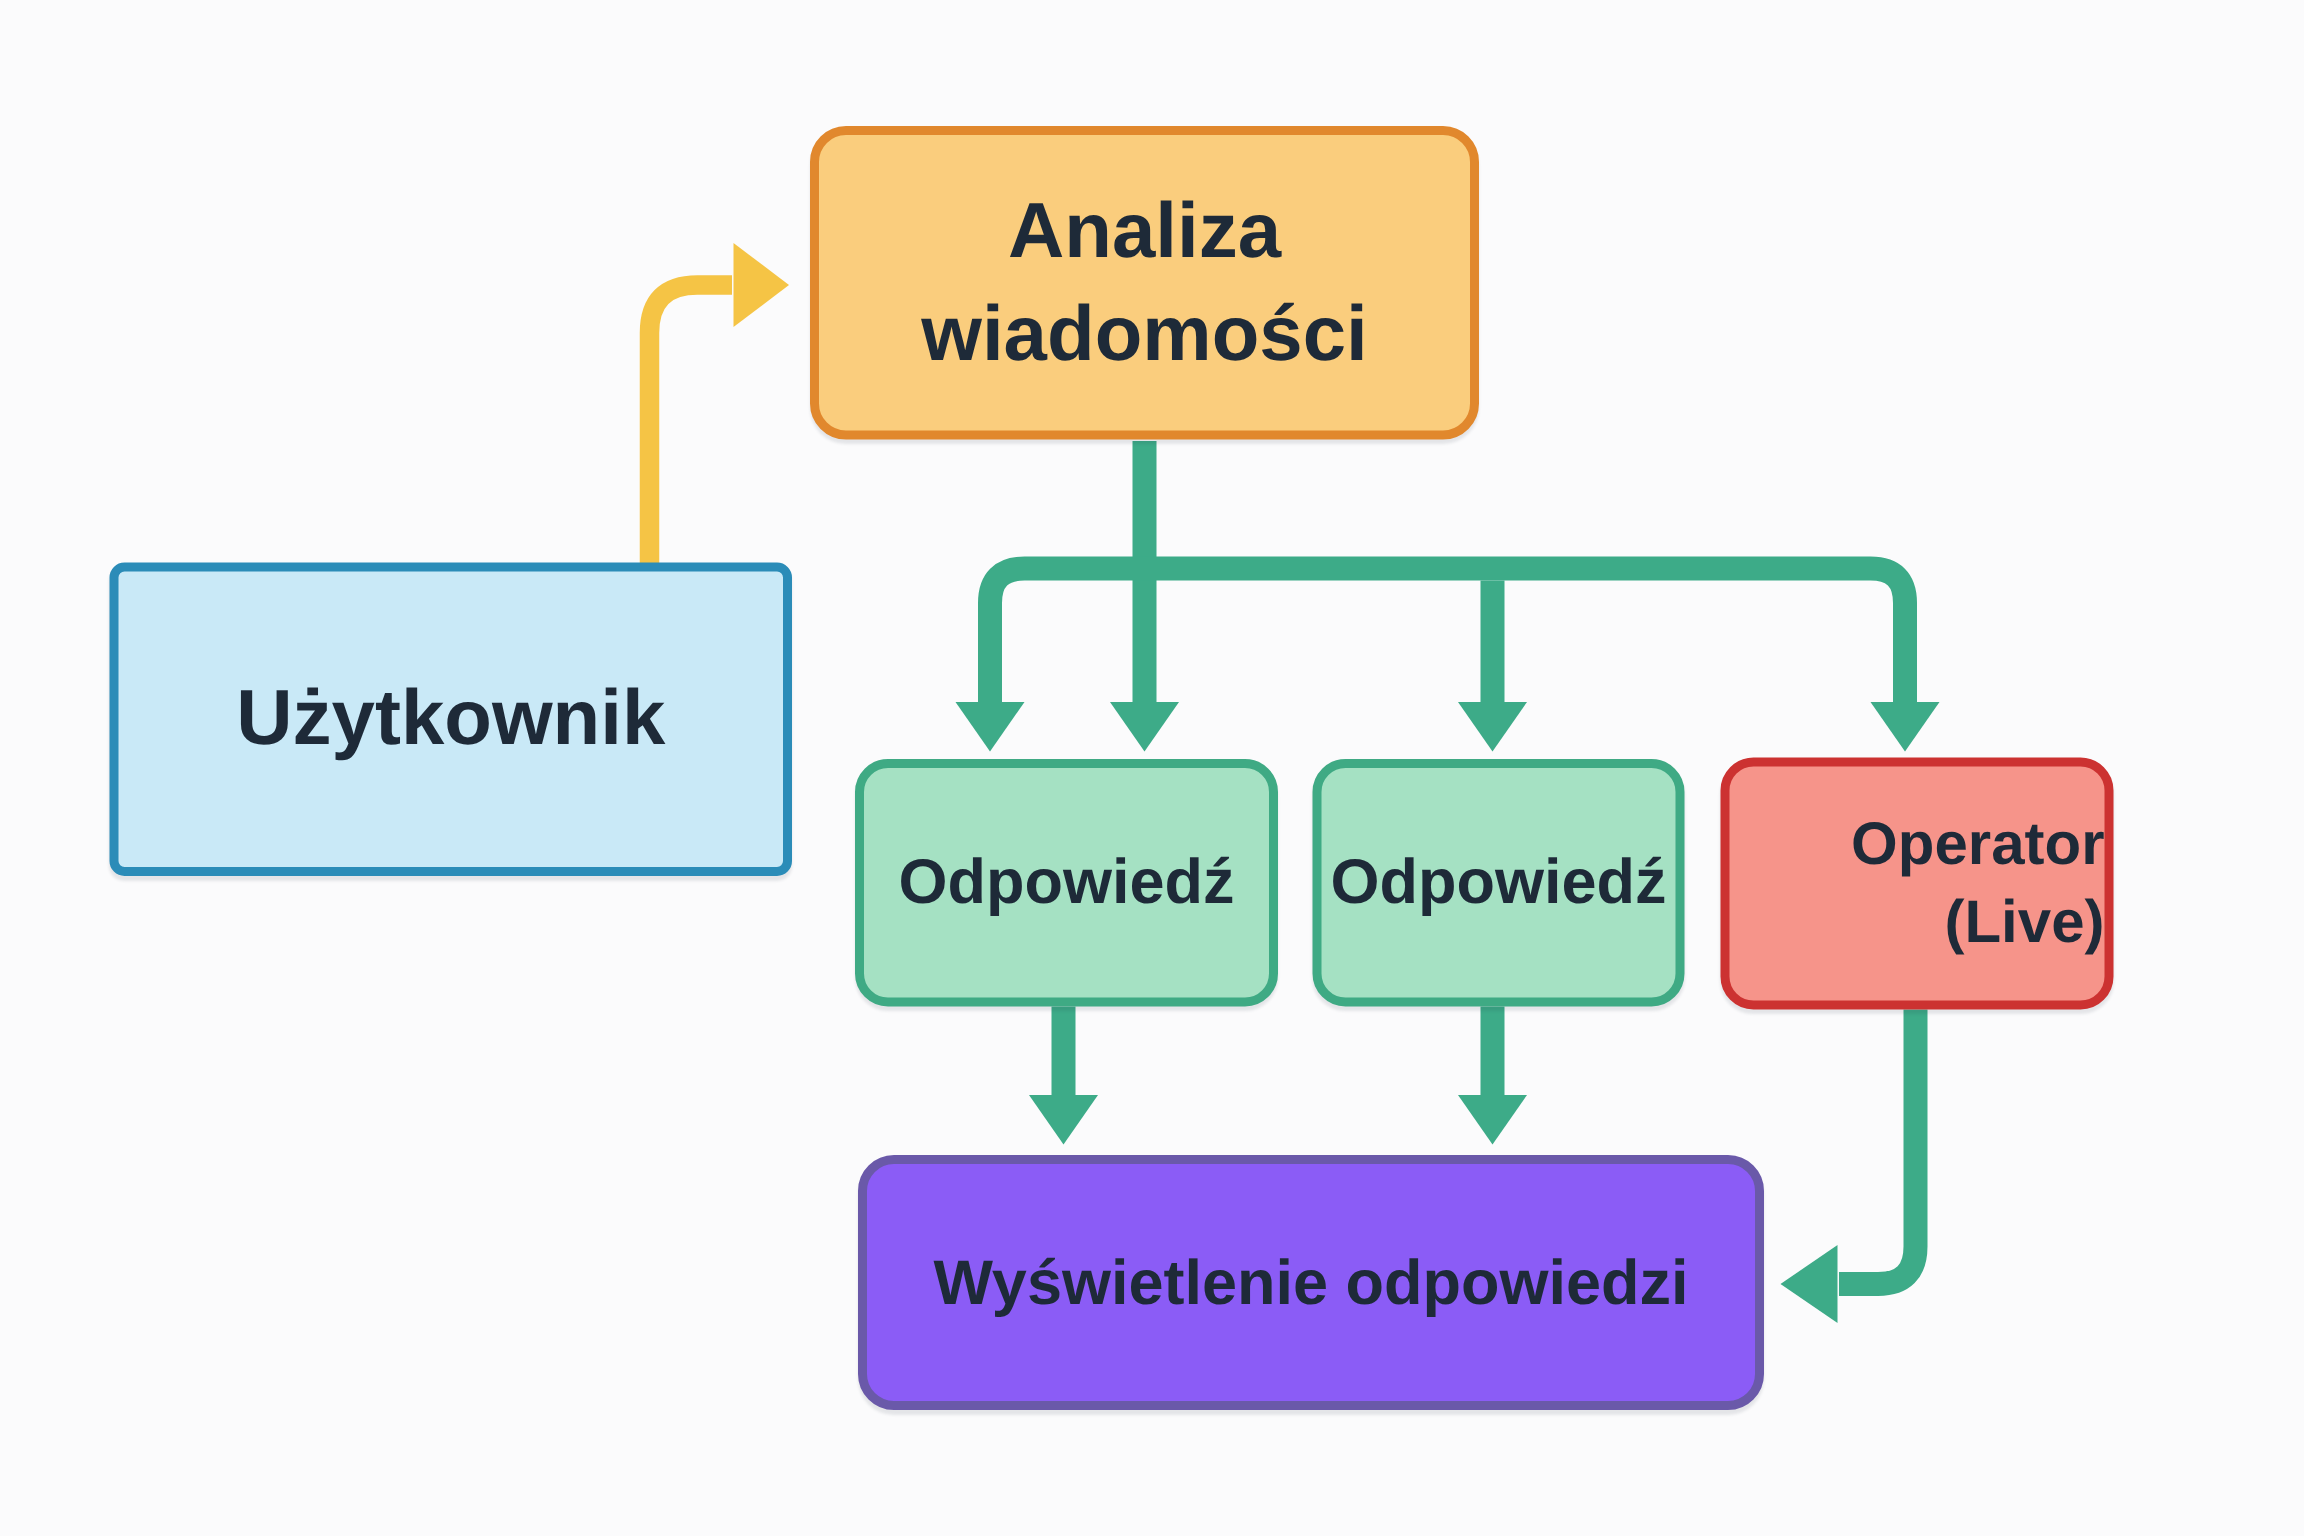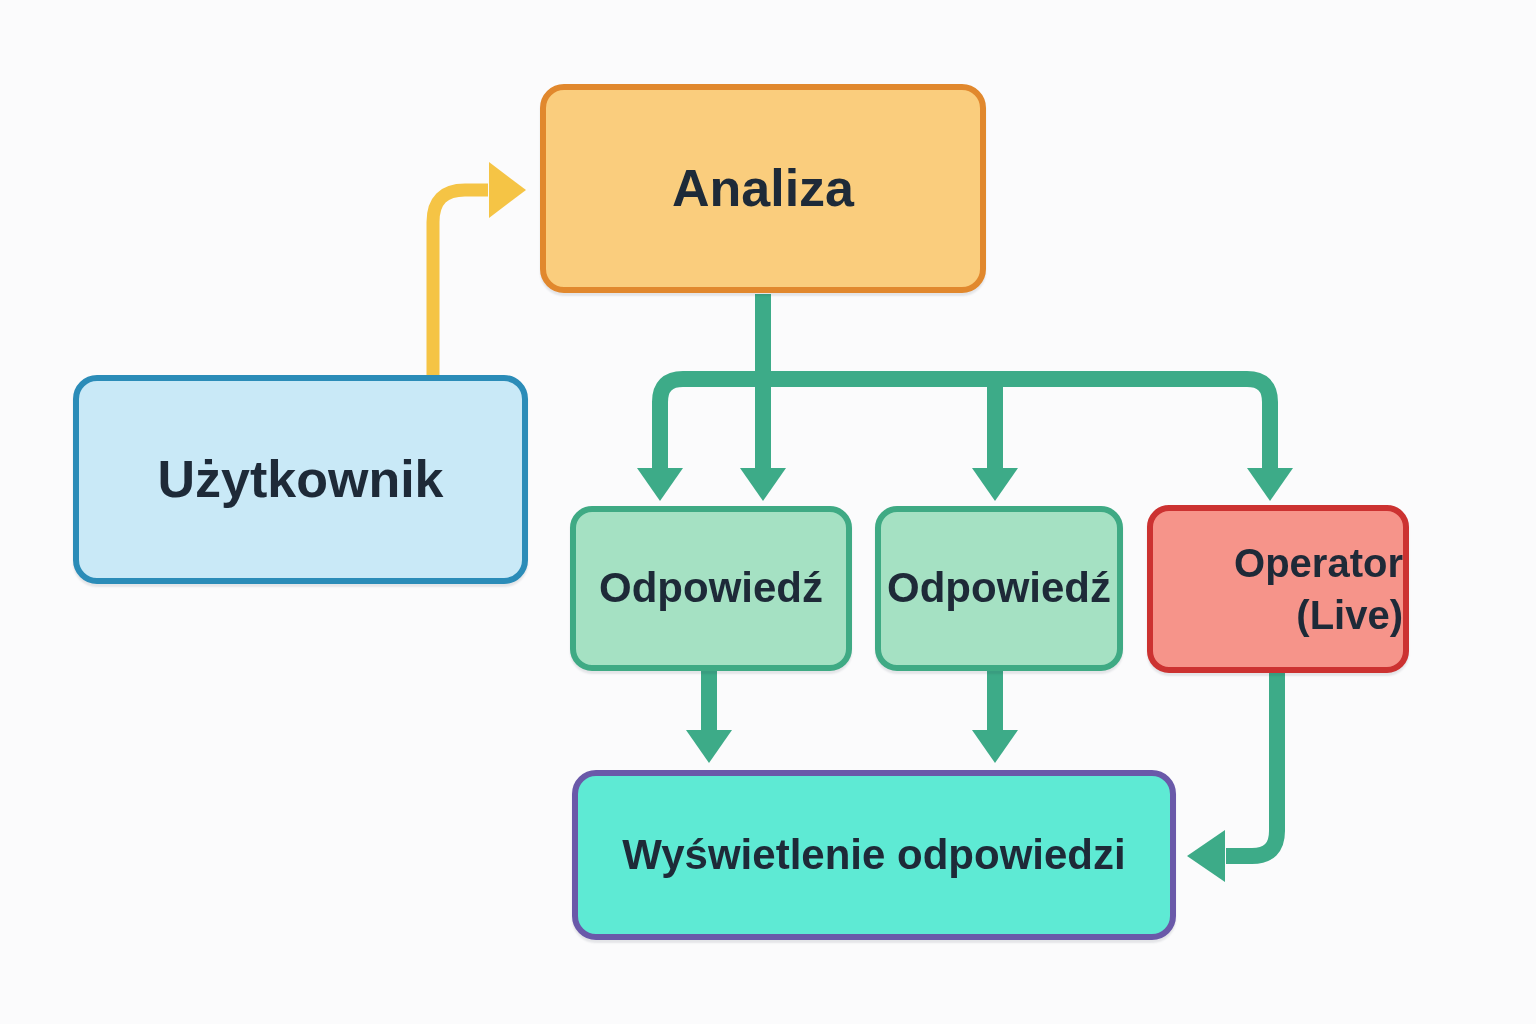--- a/index.html
+++ b/index.html
@@ -38,21 +38,21 @@
     display: flex;
     flex-direction: column;
     align-items: center;
     justify-content: center;
     text-align: center;
     font-weight: bold;
     color: var(--text);
     box-shadow: 0 3px 2px rgba(30,42,56,0.10);
   }
   .node .line-text { display: block; }
-  .node-user     { left: 73px;   top: 375px; width: 455px; height: 209px; font-size: 52px; line-height: 1.32; }
+  .node-user     { left: 73px;   top: 375px; width: 455px; height: 209px; font-size: 52px; line-height: 1.32; border-radius: 10px; }
   .node-analysis { left: 540px;  top: 84px;  width: 446px; height: 209px; font-size: 52px; line-height: 1.32; }
   .node-faq      { left: 570px;  top: 506px; width: 282px; height: 165px; font-size: 42px; line-height: 1.3; border-radius: 22px; }
   .node-ai       { left: 875px;  top: 506px; width: 248px; height: 165px; font-size: 42px; line-height: 1.3; border-radius: 22px; }
   .node-operator { left: 1147px; top: 505px; width: 262px; height: 168px; font-size: 40px; line-height: 1.3; border-radius: 22px; align-items: flex-end; }
   .node-display  { left: 572px;  top: 770px; width: 604px; height: 170px; font-size: 42px; line-height: 1.3; }
 </style>
 </head>
 <body>
 
 <div class="canvas">
@@ -81,32 +81,33 @@
     <path class="line" d="M 1277 673 L 1277 831 Q 1277 856 1252 856 L 1226 856"></path>
     <path class="head" d="M 1225 830 L 1225 882 L 1187 856 Z"></path>
   </svg>
 
   <div class="node node-user" style="background: rgb(201, 233, 247); border-color: rgb(43, 140, 184);">
     <span class="line-text">Użytkownik</span>
   </div>
 
   <div class="node node-analysis" style="background: rgb(250, 205, 125); border-color: rgb(225, 136, 45);">
     <span class="line-text">Analiza</span>
+    <span class="line-text">wiadomości</span>
   </div>
 
   <div class="node node-faq" style="background: rgb(165, 225, 195); border-color: rgb(63, 170, 132);">
     <span class="line-text">Odpowiedź</span>
   </div>
 
   <div class="node node-ai" style="background: rgb(165, 225, 195); border-color: rgb(63, 170, 132);">
     <span class="line-text">Odpowiedź</span>
   </div>
 
   <div class="node node-operator" style="background: rgb(246, 148, 138); border-color: rgb(204, 50, 49);">
     <span class="line-text">Operator</span>
     <span class="line-text">(Live)</span>
   </div>
 
-  <div class="node node-display" style="background: #5eead4; border-color: rgb(106, 89, 169); text-align: center;">
+  <div class="node node-display" style="background: #8b5cf6; border-color: rgb(106, 89, 169); text-align: center;">
     <span class="line-text">Wyświetlenie odpowiedzi</span>
   </div>
 
 </div>
 
 </body></html>

